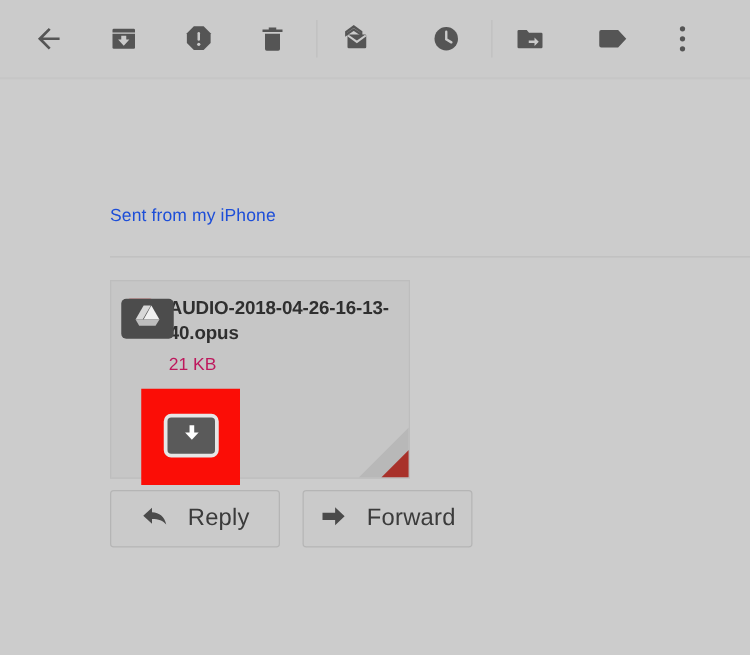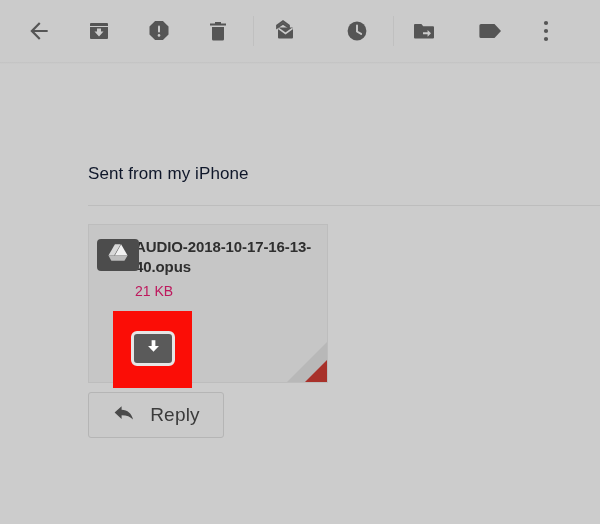--- a/index.html
+++ b/index.html
@@ -58,22 +58,22 @@
     top: 64px;
     width: 600px;
     height: 460px;
     background: #cccccc;
   }
 
   .signature {
     position: absolute;
     left: 88px;
     top: 100px;
-    font-size: 17px;
-    color: #0f172a;
+    font-size: 14px;
+    color: #1d4ed8;
     letter-spacing: 0.1px;
     white-space: nowrap;
   }
 
   .hr-divider {
     position: absolute;
     left: 88px;
     top: 141px;
     width: 512px;
     height: 1px;
@@ -327,21 +327,21 @@
   <div class="attach-card">
     <div class="attach-head">
       <div class="file-type-icon">
         <svg width="14" height="14" viewBox="0 0 16 16">
           <path d="M8 1.6A5.3 5.3 0 002.7 6.9v4.6h2.9V7.7H4.3A3.8 3.8 0 0111.7 7.7h-1.3v3.8h2.9V6.9A5.3 5.3 0 008 1.6z" fill="#ffffff"></path>
           <rect x="2.4" y="8.2" width="3.2" height="5.2" rx="1.1" fill="#ffffff"></rect>
           <rect x="10.4" y="8.2" width="3.2" height="5.2" rx="1.1" fill="#ffffff"></rect>
         </svg>
       </div>
       <div class="file-meta">
-        <div class="file-name">AUDIO-2018-10-17-16-13-40.opus</div>
+        <div class="file-name">AUDIO-2018-04-26-16-13-40.opus</div>
         <div class="file-size">21 KB</div>
       </div>
     </div>
 
     <div class="corner-fold">
       <div class="tri-gray"></div>
       <div class="tri-red"></div>
     </div>
   </div>
 
@@ -369,13 +369,21 @@
 <div class="action-buttons">
   <div class="act-btn">
     <span>
       <svg width="24" height="20" viewBox="0 0 24 20">
         <path d="M9.6 3.2v3.6C15.6 7.1 19.6 10.4 21 16.6c-2.6-3-6.1-4.4-11.4-4.4v3.7L2.6 9.6l7-6.4z" fill="#4a4a4a"></path>
       </svg>
     </span>
     <span class="act-label">Reply</span>
   </div>
 
+  <div class="act-btn">
+    <span>
+      <svg width="24" height="20" viewBox="0 0 24 20">
+        <path d="M3 7.1h10.1V2.8l7.6 7.2-7.6 7.2v-4.3H3V7.1z" fill="#4a4a4a"></path>
+      </svg>
+    </span>
+    <span class="act-label">Forward</span>
+  </div>
 </div>
 
 </body></html>

